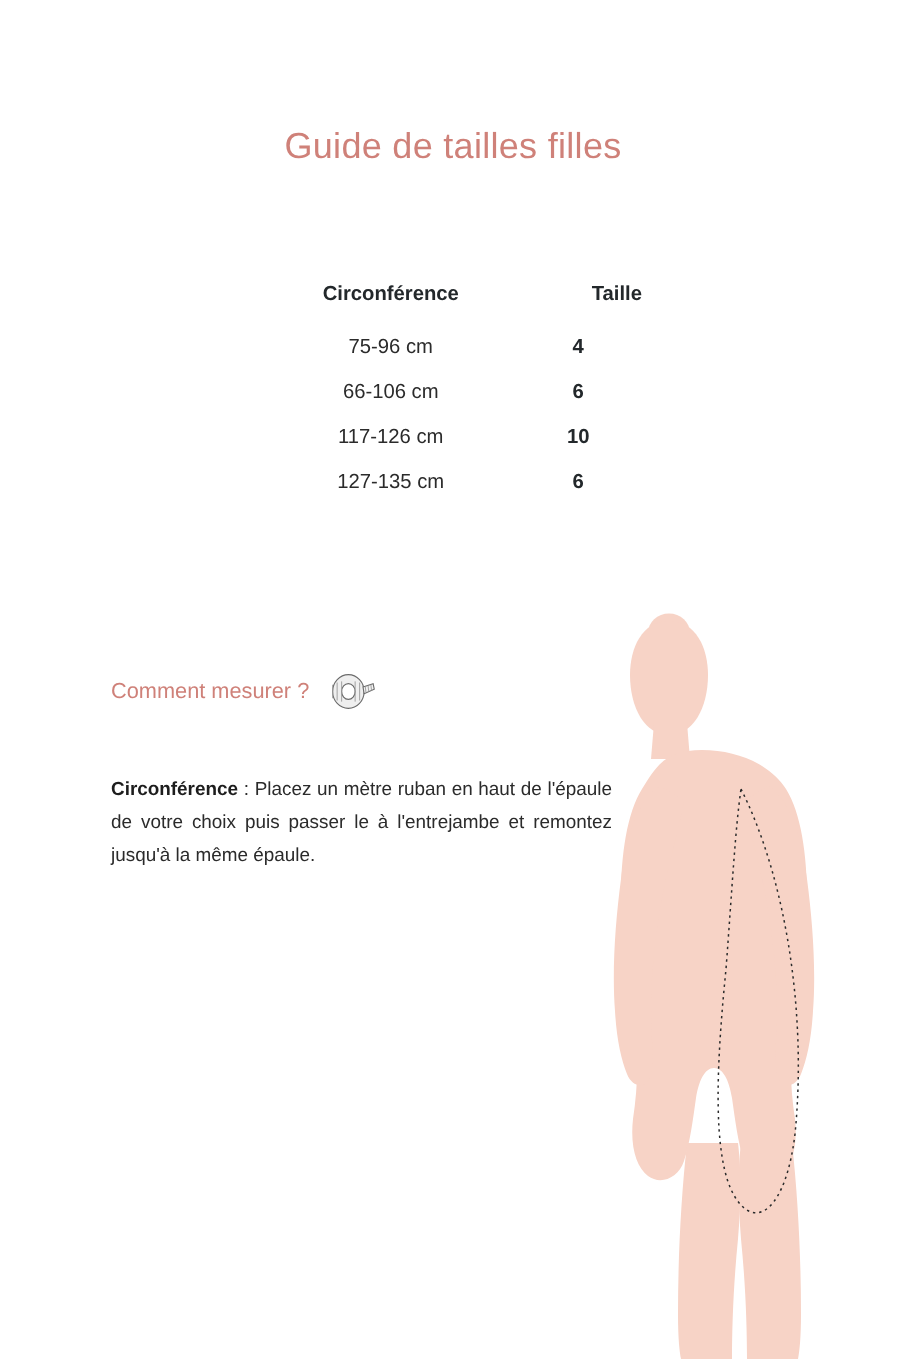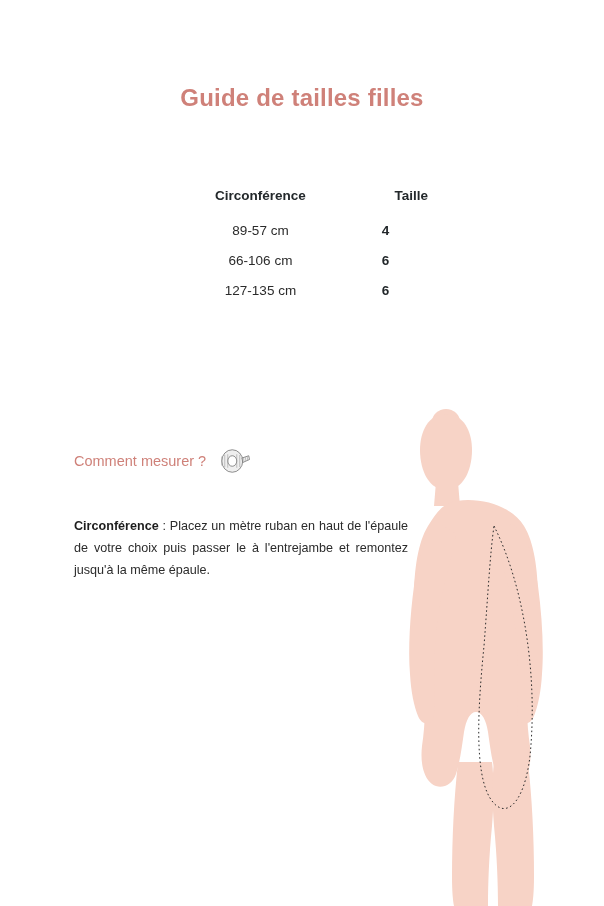--- a/index.html
+++ b/index.html
@@ -23,21 +23,21 @@
   }
 
   
   .title {
     position: absolute;
     top: 84px;
     left: 0;
     width: 604px;
     text-align: center;
     font-size: 24px;
-    font-weight: 700;
+    font-weight: 400;
     color: #cf8179;
     letter-spacing: 0.2px;
   }
 
   
   .size-table {
     position: absolute;
     top: 188px;
     left: 178px;
     width: 250px;
@@ -118,26 +118,30 @@
 
   <table class="size-table">
     <thead>
       <tr>
         <th class="col-circ">Circonférence</th>
         <th class="col-size">Taille</th>
       </tr>
     </thead>
     <tbody>
       <tr>
-        <td>89-57 cm</td>
+        <td>75-96 cm</td>
         <td class="size-val">4</td>
       </tr>
       <tr>
         <td>66-106 cm</td>
         <td class="size-val">6</td>
+      </tr>
+      <tr>
+        <td>117-126 cm</td>
+        <td class="size-val">10</td>
       </tr>
       <tr>
         <td>127-135 cm</td>
         <td class="size-val">6</td>
       </tr>
     </tbody>
   </table>
 
   <div class="howto">
     <span class="howto-label">Comment mesurer ?</span>

